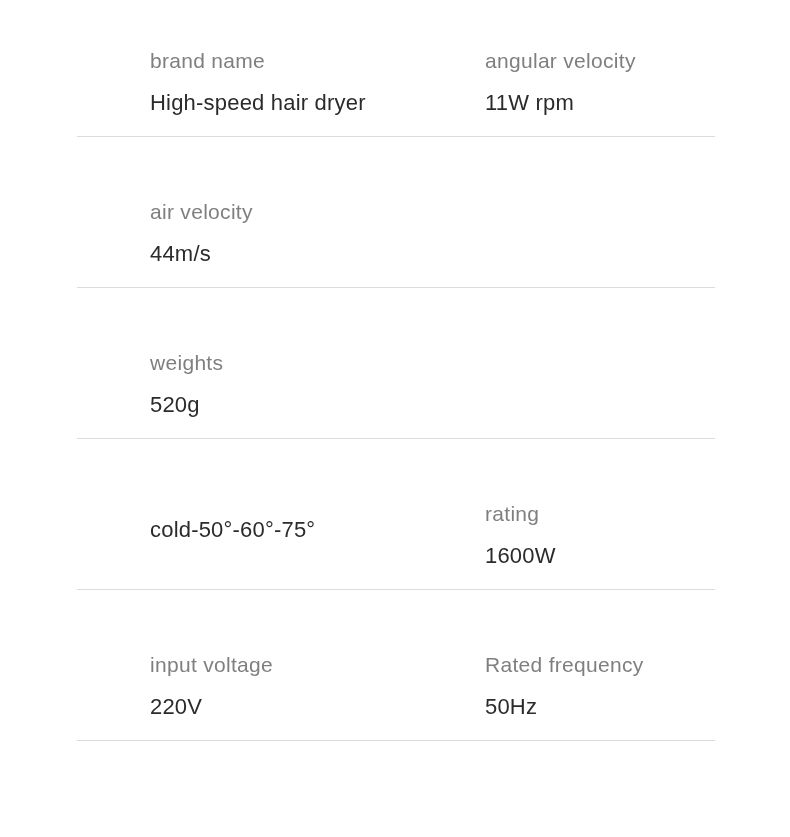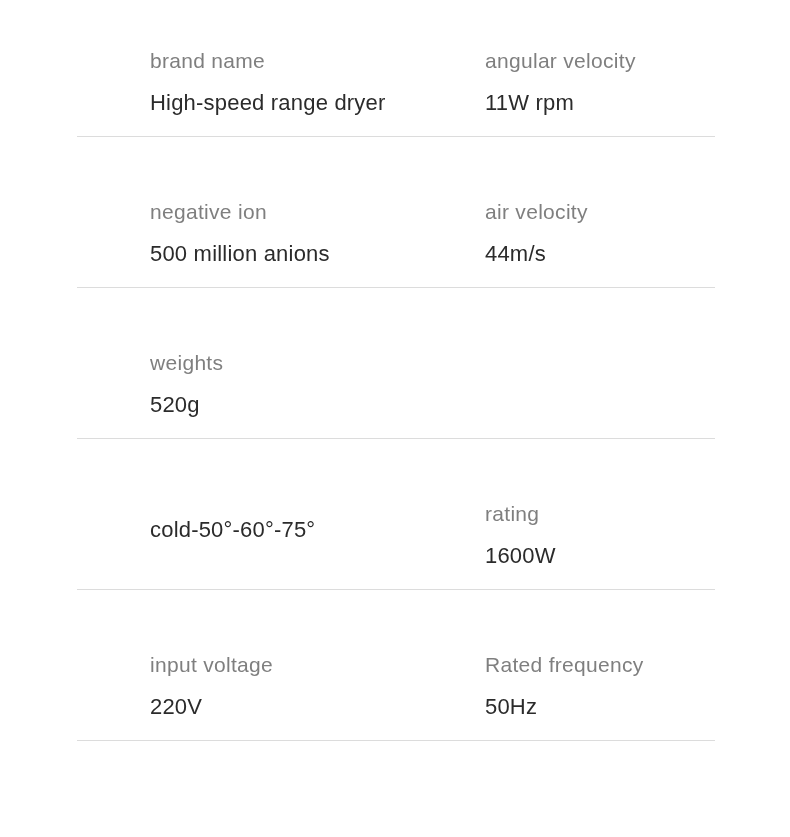--- a/index.html
+++ b/index.html
@@ -49,33 +49,29 @@
   }
 </style>
 </head>
 <body>
 
 <div class="page">
   <div class="spec-table">
   <div class="spec-row">
     <div class="spec-cell">
       <div class="spec-label">brand name</div>
-      <div class="spec-value">High-speed range dryer</div>
+      <div class="spec-value">High-speed hair dryer</div>
     </div>
     <div class="spec-cell">
       <div class="spec-label">angular velocity</div>
       <div class="spec-value">11W rpm</div>
     </div>
   </div>
 
   <div class="spec-row">
-    <div class="spec-cell">
-      <div class="spec-label">negative ion</div>
-      <div class="spec-value">500 million anions</div>
-    </div>
     <div class="spec-cell">
       <div class="spec-label">air velocity</div>
       <div class="spec-value">44m/s</div>
     </div>
   </div>
 
   <div class="spec-row">
     <div class="spec-cell">
       <div class="spec-label">weights</div>
       <div class="spec-value">520g</div>

